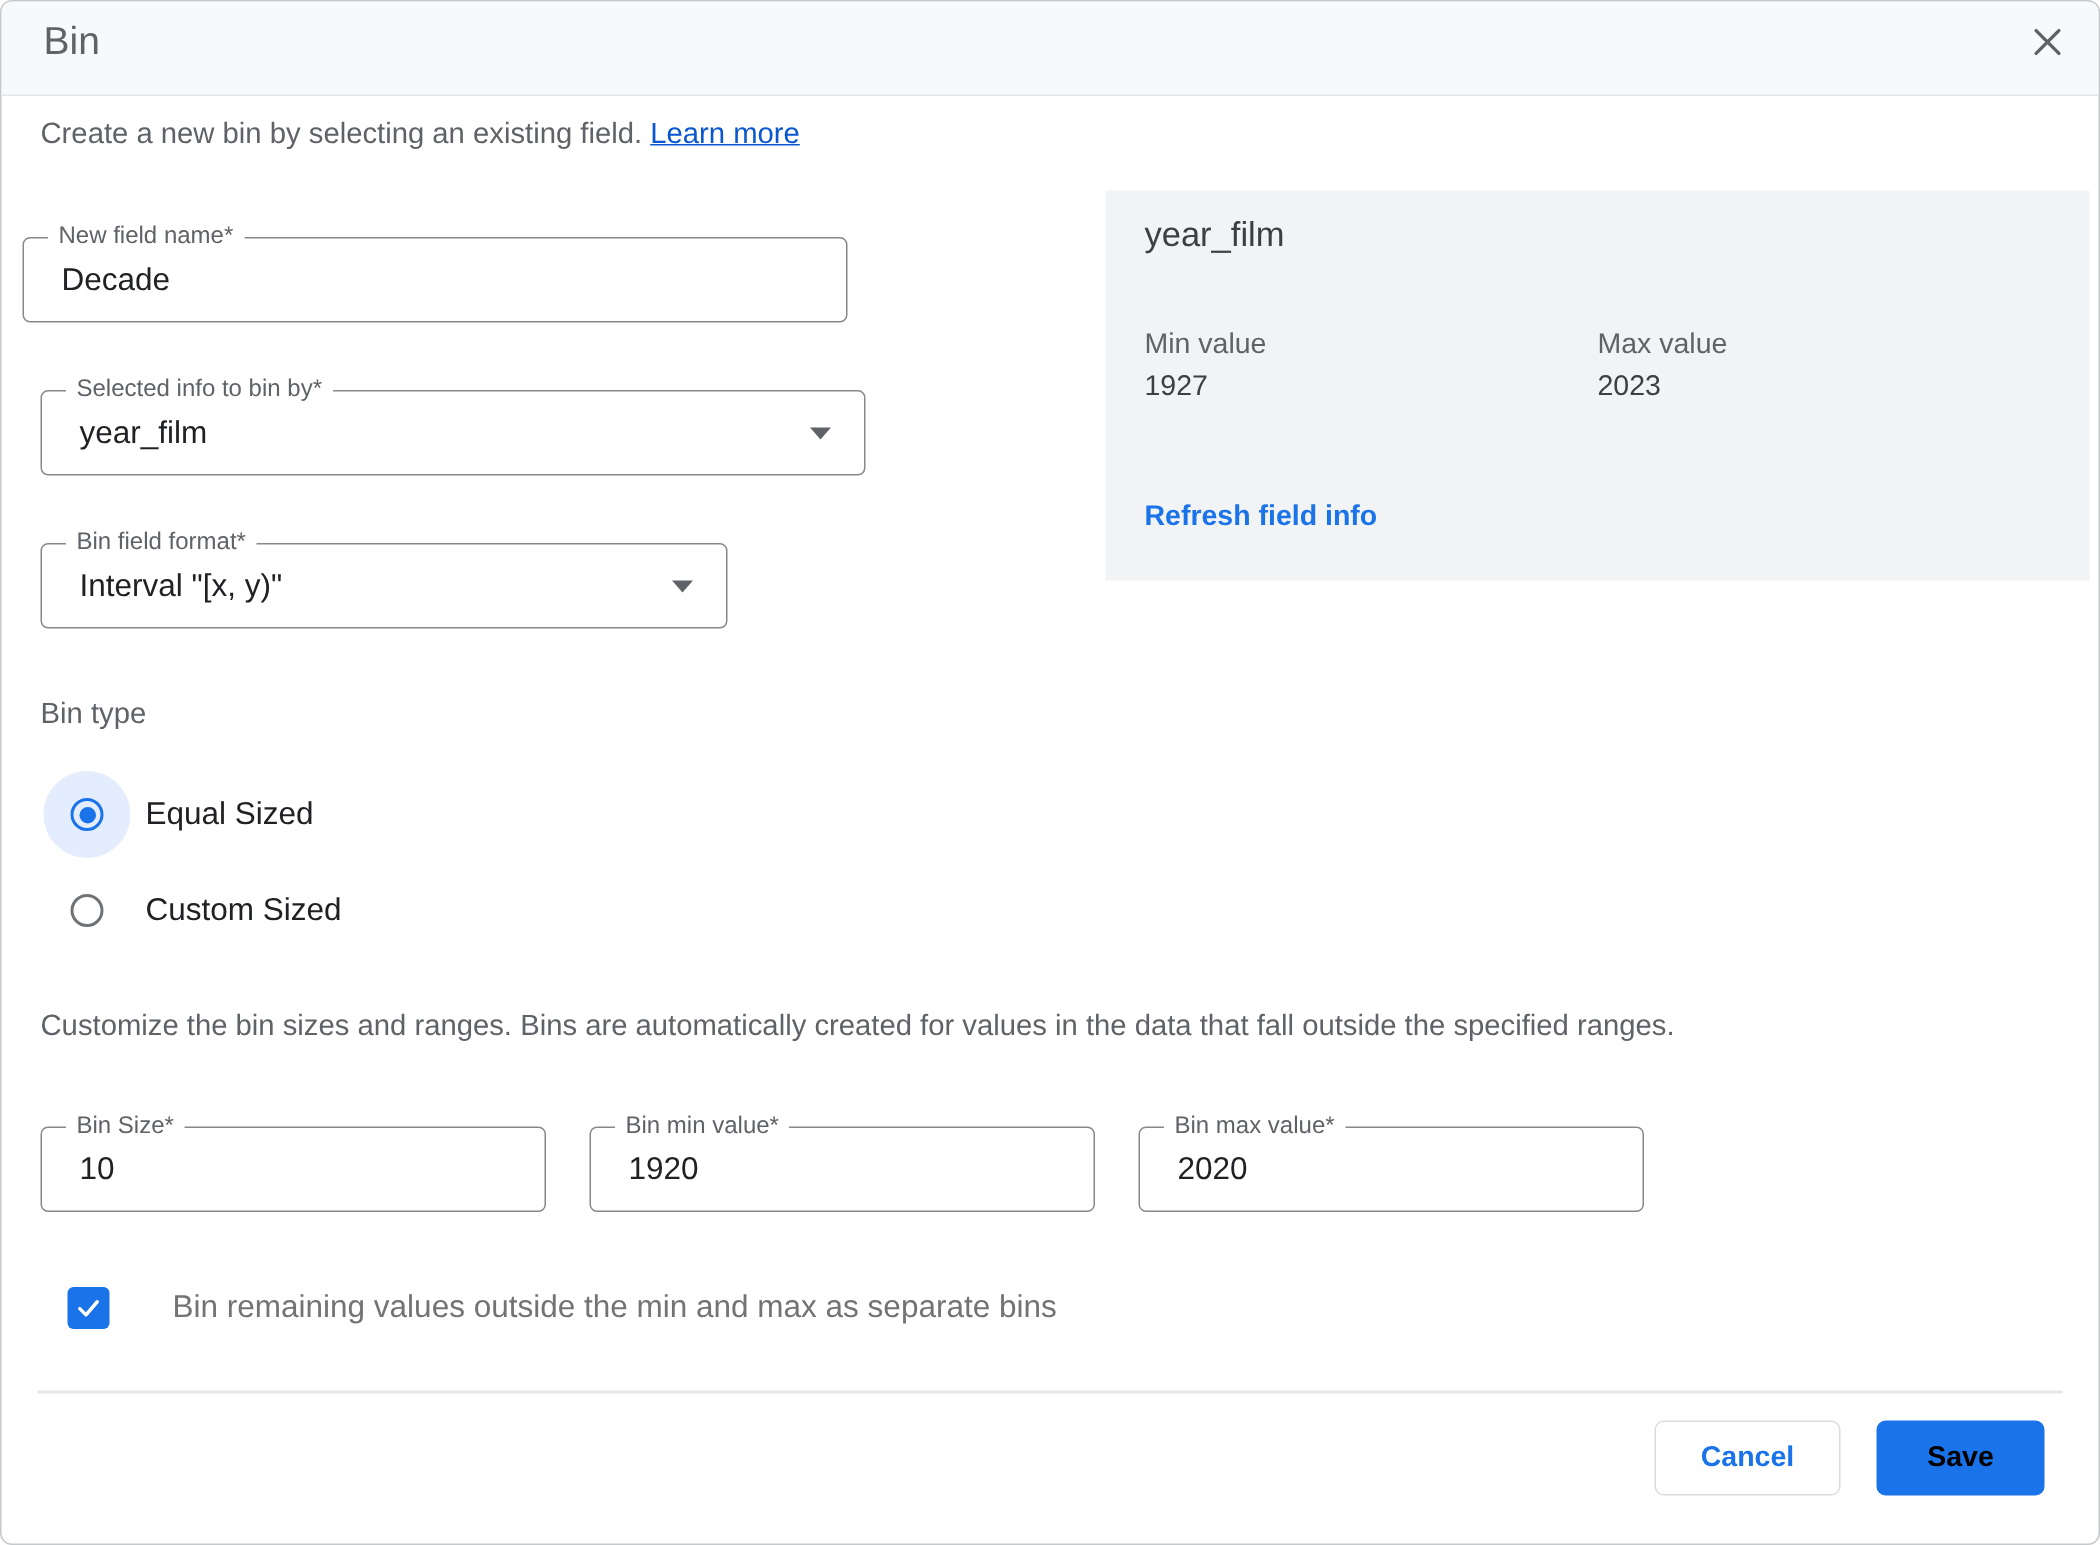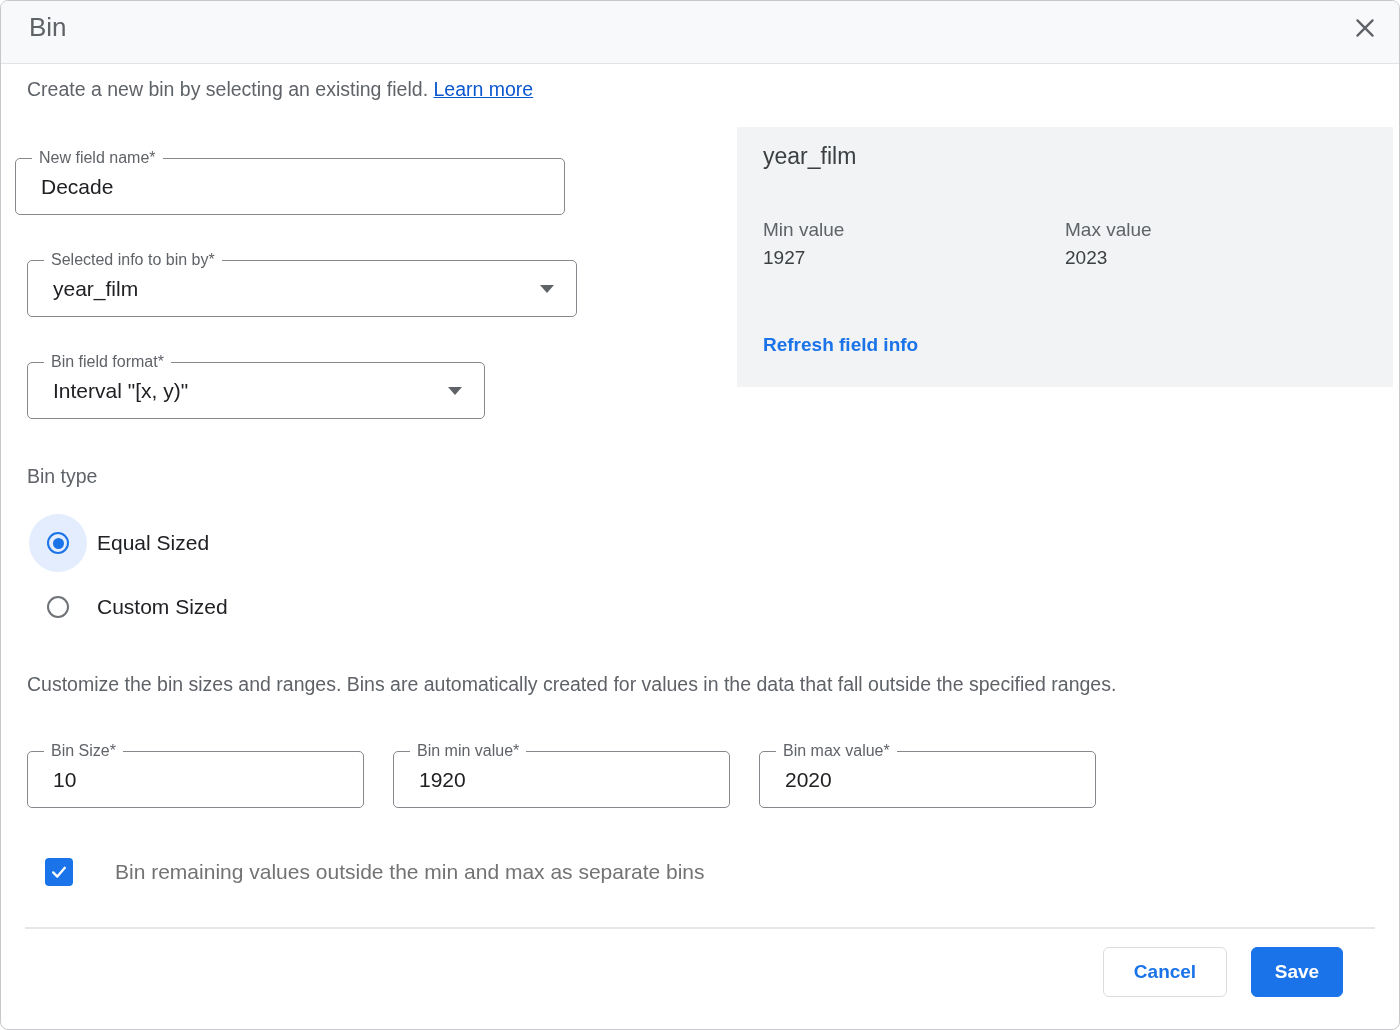--- a/index.html
+++ b/index.html
@@ -142,22 +142,22 @@
     position:absolute; top:946px; height:50px;
     border-radius:6px; font-size:19px; font-weight:bold;
     display:flex; align-items:center; justify-content:center;
     cursor:pointer; font-family:"Liberation Sans", sans-serif;
   }
   .btn-cancel {
     left:1102px; width:124px;
     background:#fff; border:1px solid #dadce0; color:#1a73e8;
   }
   .btn-save {
-    left:1250px; width:92px;
-    background:#1a73e8; border:1px solid #1a73e8; color:#ffffff;
+    left:1250px; width:112px;
+    background:#1a73e8; border:1px solid #1a73e8; color:#000000;
   }
 </style>
 </head>
 <body>
 
 <div class="dialog">
 
   <div class="header">
     <div class="header-title">Bin</div>
     <div class="close-btn">

